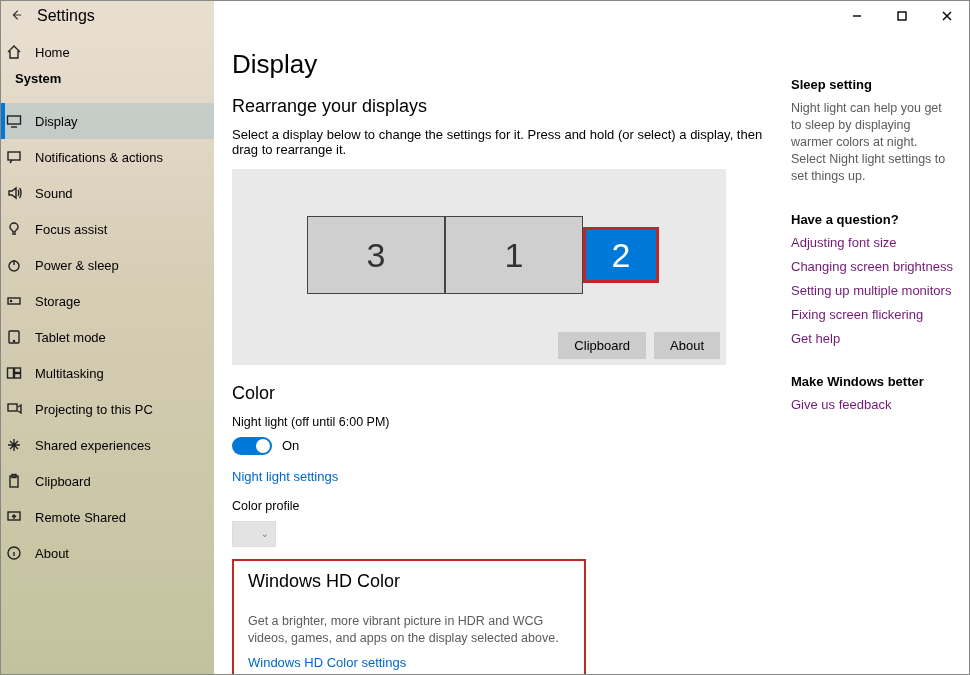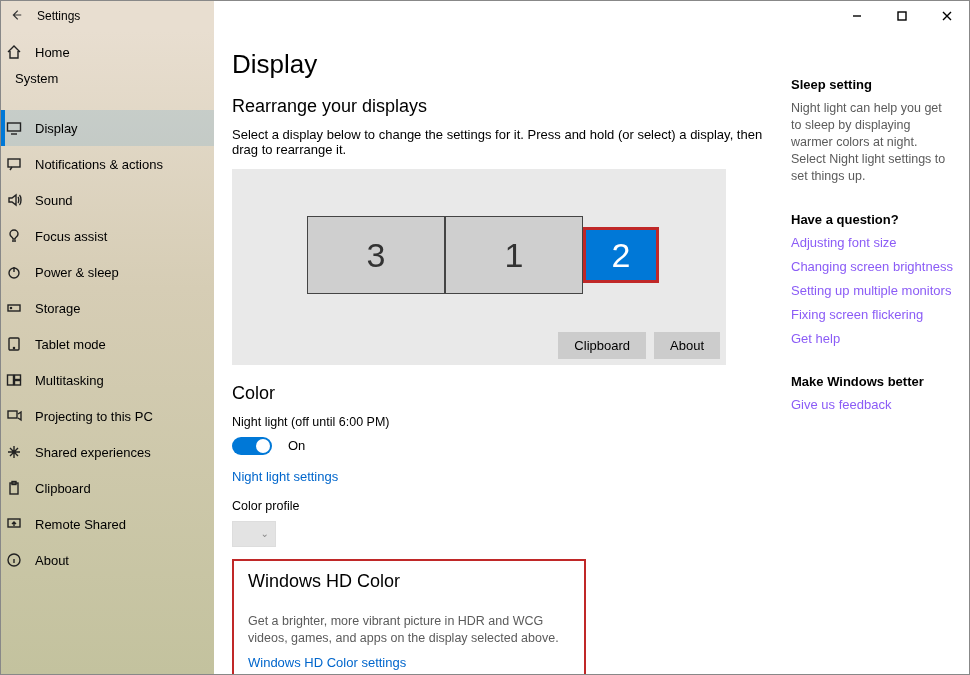--- a/index.html
+++ b/index.html
@@ -3,67 +3,67 @@
 <meta charset="utf-8">
 <style>
 * { margin: 0; padding: 0; box-sizing: border-box; font-family: "Segoe UI", Arial, sans-serif; }
 html, body { width: 970px; height: 675px; overflow: hidden; }
 body { background: #fff; color: #000; font-size: 13px; }
 
 .window { width: 970px; height: 675px; display: flex; flex-direction: column; border: 1px solid #888; position: relative; }
 
 .titlebar { height: 30px; display: flex; align-items: center; position: relative; background: #e8ded0; }
 .titlebar .back { width: 30px; text-align: center; font-size: 14px; color: #333; cursor: default; }
-.titlebar .title { font-size: 12px; color: #000; margin-left: 6px; }
+.titlebar .title { font-size: 16px; color: #000; margin-left: 6px; }
 .titlebar .controls { position: absolute; right: 0; top: 0; display: flex; height: 30px; }
 .titlebar .controls .btn { width: 45px; height: 30px; display: flex; align-items: center; justify-content: center; font-size: 12px; }
 .titlebar .controls .btn svg { width: 10px; height: 10px; }
 .titlebar .right-bg { position: absolute; left: 213px; right: 0; top: 0; bottom: 0; background: #fff; }
 
 .body { flex: 1; display: flex; min-height: 0; }
 
 .sidebar { width: 213px; background: linear-gradient(180deg,#e8ded0 0%, #d6cdb5 40%, #c3c29e 100%); padding-top: 6px; color: #000; }
 .sidebar .row { display: flex; align-items: center; height: 30px; padding-left: 4px; font-size: 13px; cursor: default; }
 .sidebar .row .icon { width: 18px; height: 18px; margin-right: 12px; display: inline-flex; align-items: center; justify-content: center; color: #222; }
 .sidebar .search { margin: 6px 10px 10px 10px; height: 30px; border: 1px solid #7a7a7a; background: rgba(255,255,255,0.25); display: flex; align-items: center; padding: 0 6px; }
 .sidebar .search input { flex: 1; border: none; background: transparent; outline: none; font-size: 13px; font-style: italic; color: #555; }
-.sidebar .heading { padding: 4px 14px 24px 14px; font-weight: 400; font-size: 13px; }
+.sidebar .heading { padding: 4px 14px 17px 14px; font-weight: 700; font-size: 13px; }
 .sidebar .nav .row { height: 36px; }
 .sidebar .nav .row.active { background: rgba(0,120,215,0.12); position: relative; }
 .sidebar .nav .row.active::before { content: ""; position: absolute; left: 0; top: 0; bottom: 0; width: 4px; background: #0078d7; }
 
 .main { flex: 1; background: #fff; display: flex; min-width: 0; }
 .content { flex: 1; padding: 18px 20px 0 18px; overflow: hidden; }
 .content h1 { font-size: 26px; font-weight: 400; margin-bottom: 16px; }
 .content h2 { font-size: 18px; font-weight: 400; margin-bottom: 10px; }
 .content .hint { font-size: 13px; color: #000; margin-bottom: 12px; }
 .content .sub { font-size: 12.5px; color: #5b5b5b; margin-bottom: 6px; line-height: 1.35; }
 .content .link { color: #0066cc; font-size: 13px; cursor: default; display: inline-block; margin: 4px 0 10px 0; }
 
 .arrange { background: #e9e9e9; height: 196px; position: relative; margin-bottom: 18px; width: 494px; }
 .arrange .monitors { position: absolute; left: 75px; top: 47px; display: flex; align-items: center; }
 .monitor { border: 1px solid #444; background: #cfcfcf; display: flex; align-items: center; justify-content: center; font-size: 34px; font-weight: 300; color: #333; }
 .mon-big { width: 138px; height: 78px; }
 .mon-sel { width: 76px; height: 56px; background: #0078d7; color: #fff; border: 3px solid #c02828; margin-left: 0; }
 .arrange .buttons { position: absolute; right: 6px; bottom: 6px; display: flex; gap: 8px; }
 .arrange .buttons .btn { background: #ccc; border: none; padding: 6px 16px; font-size: 13px; cursor: default; }
 
-.toggle { display: flex; align-items: center; gap: 16px; margin: 6px 0 10px 0; }
+.toggle { display: flex; align-items: center; gap: 10px; margin: 6px 0 10px 0; }
 .toggle .track { width: 40px; height: 18px; border-radius: 10px; background: #0078d7; position: relative; }
 .toggle .knob { position: absolute; right: 2px; top: 2px; width: 14px; height: 14px; background: #fff; border-radius: 50%; }
 .toggle .state { font-size: 13px; }
 
 .colorprofile-box { width: 44px; height: 26px; background: #e3e3e3; border: 1px solid #ddd; margin-bottom: 12px; display:flex; align-items:center; justify-content:flex-end; padding-right:6px; color:#888; font-size:10px;}
 
 .hdcolor { border: 2px solid #c02828; padding: 10px 14px 10px 14px; width: 354px; margin-top: 6px; }
 
 .rightcol { width: 186px; padding: 46px 14px 0 8px; font-size: 13px; }
 .rightcol .rc-head { font-weight: 600; margin-bottom: 8px; font-size: 13px; }
 .rightcol .rc-text { font-size: 12.5px; color: #5b5b5b; line-height: 1.35; margin-bottom: 28px; }
-.rightcol .rc-link { color: #8b5cf6; display: block; margin-bottom: 9px; cursor: default; }
+.rightcol .rc-link { color: #701a75; display: block; margin-bottom: 9px; cursor: default; }
 
 svg { stroke: currentColor; fill: none; stroke-width: 1.4; }
 </style>
 </head>
 <body>
 
 <div class="window">
 
   <div class="titlebar">
     <div class="right-bg"></div>

